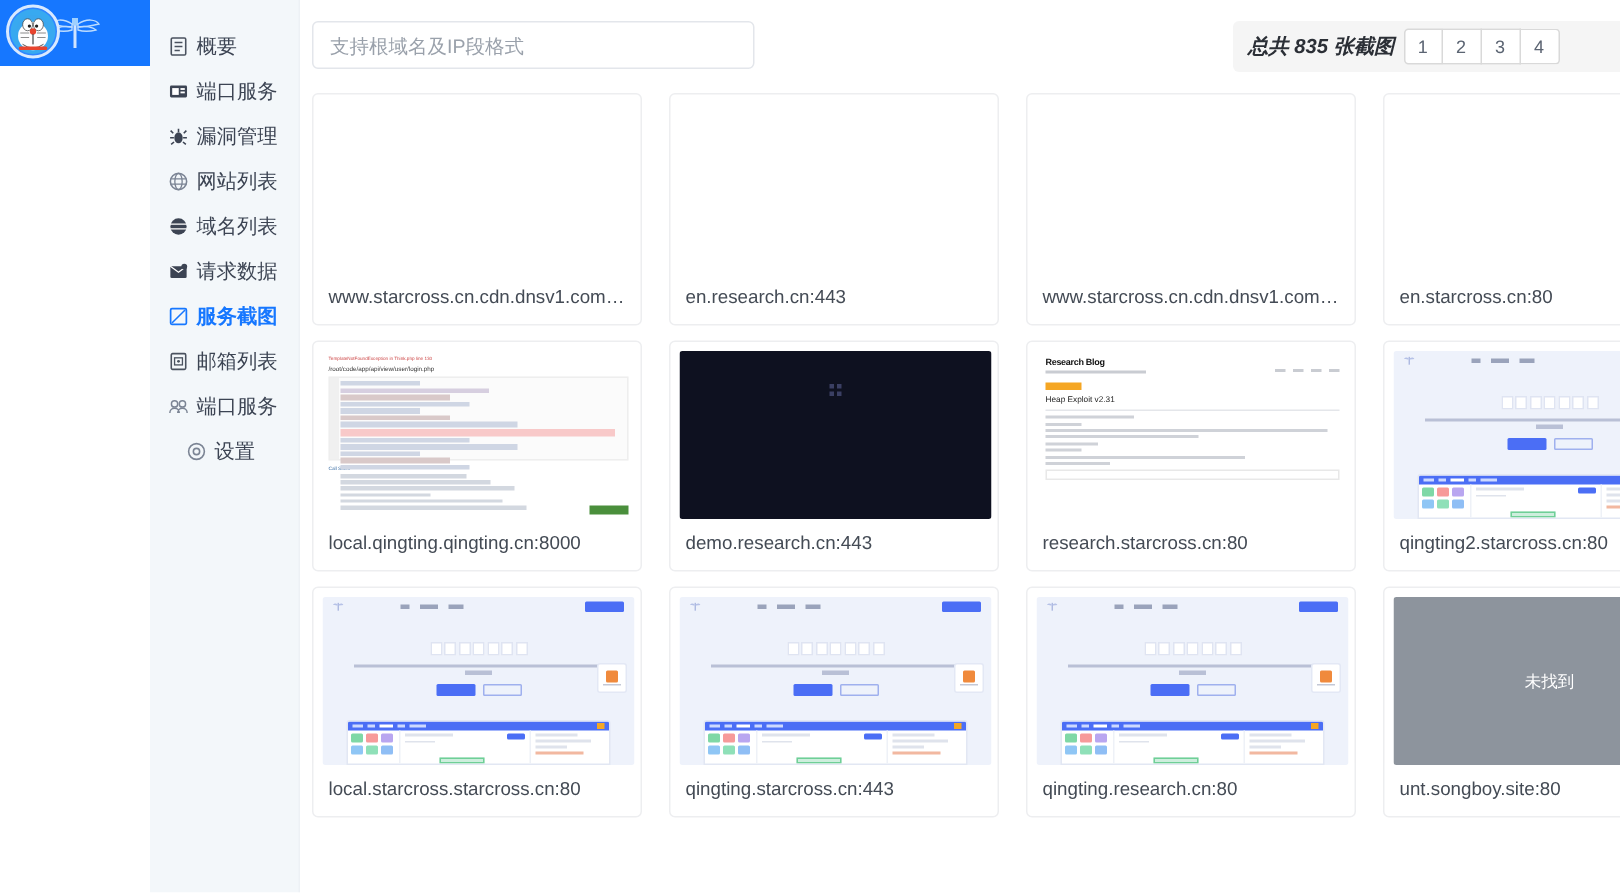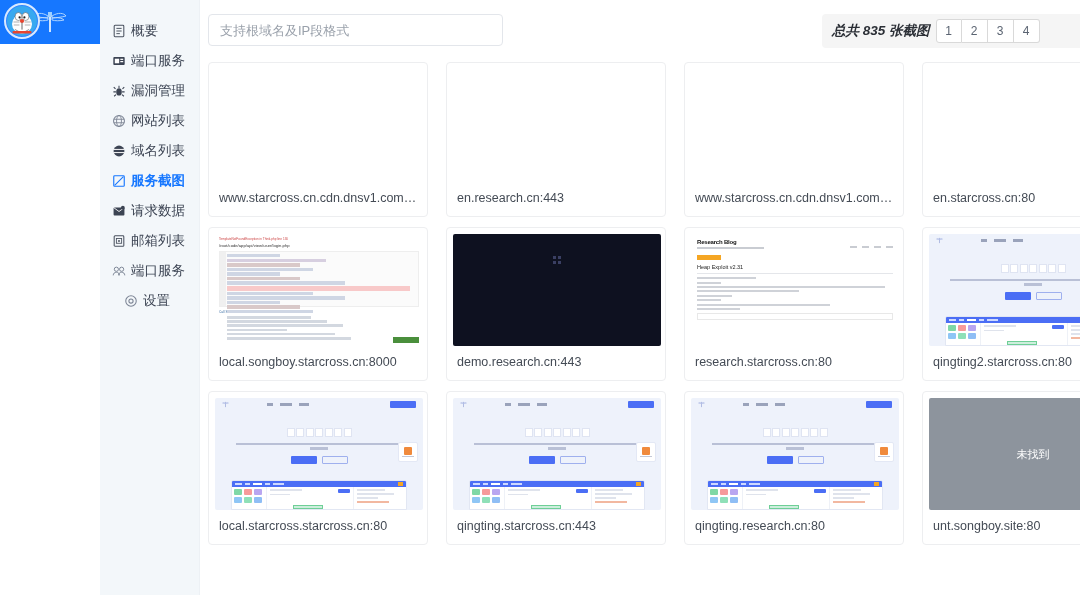--- a/index.html
+++ b/index.html
@@ -257,35 +257,35 @@
       </div>
 
       <div class="nav-item">
         <svg class="nav-ico" viewBox="0 0 16 16">
           <circle cx="8" cy="8" r="6.2" fill="#3c4453"></circle>
           <path d="M1.8 6.2h12.4M1.8 9.8h12.4" stroke="#fff" stroke-width="1.1"></path>
         </svg>
         <span>域名列表</span>
       </div>
 
-      <div class="nav-item active">
-        <svg class="nav-ico" viewBox="0 0 16 16">
-          <rect x="2" y="2" width="12" height="12" rx="1" fill="none" stroke="#1677ff" stroke-width="1.3"></rect>
-          <path d="M3 13L13 3" stroke="#1677ff" stroke-width="1.2"></path>
-        </svg>
-        <span>服务截图</span>
-      </div>
-
       <div class="nav-item">
         <svg class="nav-ico" viewBox="0 0 16 16">
           <rect x="1.8" y="4" width="12.4" height="9" rx="1" fill="#3c4453"></rect>
           <path d="M1.8 4l6.2 4.6L14.2 4" fill="none" stroke="#fff" stroke-width="1"></path>
           <circle cx="12.4" cy="4.2" r="2.2" fill="#3c4453"></circle>
         </svg>
         <span>请求数据</span>
+      </div>
+
+      <div class="nav-item active">
+        <svg class="nav-ico" viewBox="0 0 16 16">
+          <rect x="2" y="2" width="12" height="12" rx="1" fill="none" stroke="#1677ff" stroke-width="1.3"></rect>
+          <path d="M3 13L13 3" stroke="#1677ff" stroke-width="1.2"></path>
+        </svg>
+        <span>服务截图</span>
       </div>
 
       <div class="nav-item">
         <svg class="nav-ico" viewBox="0 0 16 16">
           <rect x="2.5" y="2" width="11" height="12" rx="1" fill="none" stroke="#4a525f" stroke-width="1.2"></rect>
           <rect x="5" y="5.2" width="6" height="5.4" fill="none" stroke="#4a525f" stroke-width="1"></rect>
           <circle cx="8" cy="7.9" r="1.1" fill="#4a525f"></circle>
         </svg>
         <span>邮箱列表</span>
       </div>
@@ -370,21 +370,21 @@
               <div class="callstack">Call Stack</div>
               <div class="cs-line" style="width:42%"></div>
               <div class="cs-line" style="width:50%"></div>
               <div class="cs-line" style="width:58%"></div>
               <div class="cs-line" style="width:30%"></div>
               <div class="cs-line" style="width:54%"></div>
               <div class="cs-line" style="width:62%"></div>
               <div class="badge-g"></div>
             </div>
           </div>
-          <div class="card-label">local.songboy.starcross.cn:8000</div>
+          <div class="card-label">local.qingting.qingting.cn:8000</div>
         </div>
 
         <div class="card tall">
           <div class="thumb">
             <div class="dark">
               <div class="dots">
                   <i></i>
                   <i></i>
                   <i></i>
                   <i></i>

